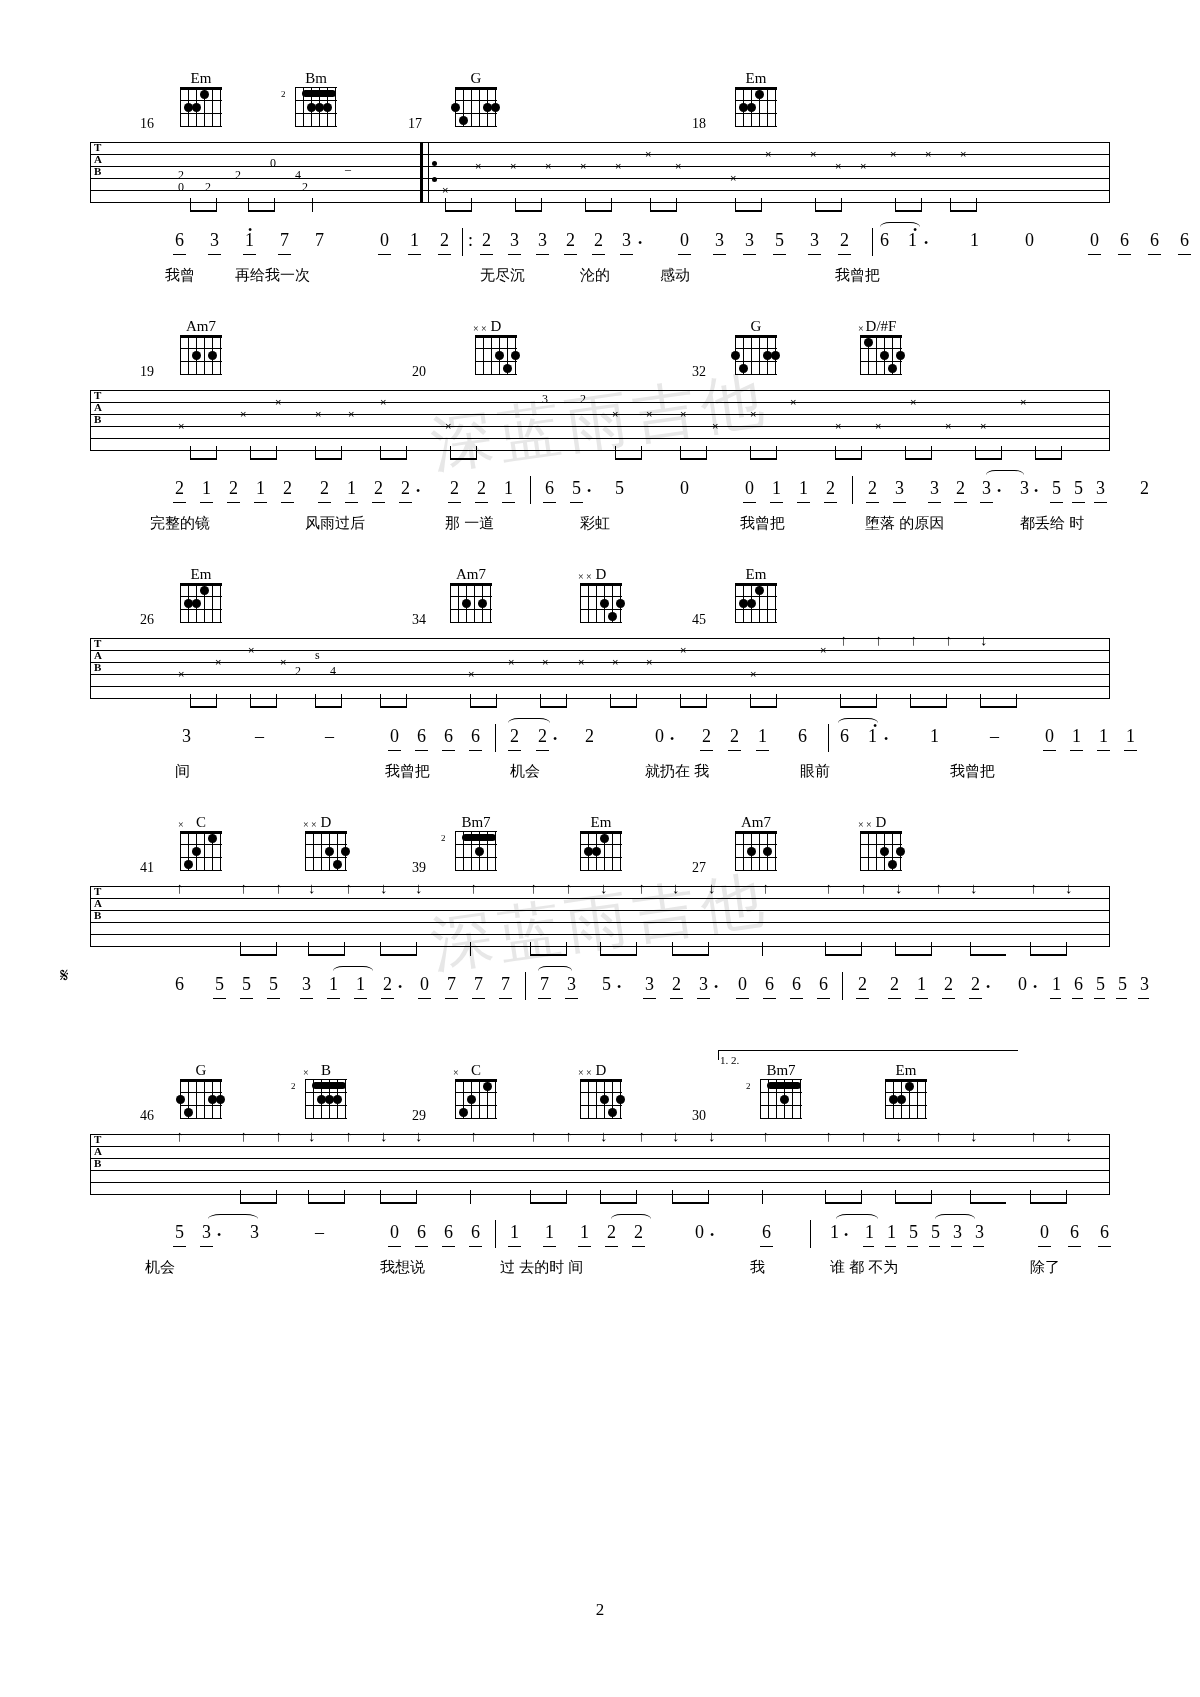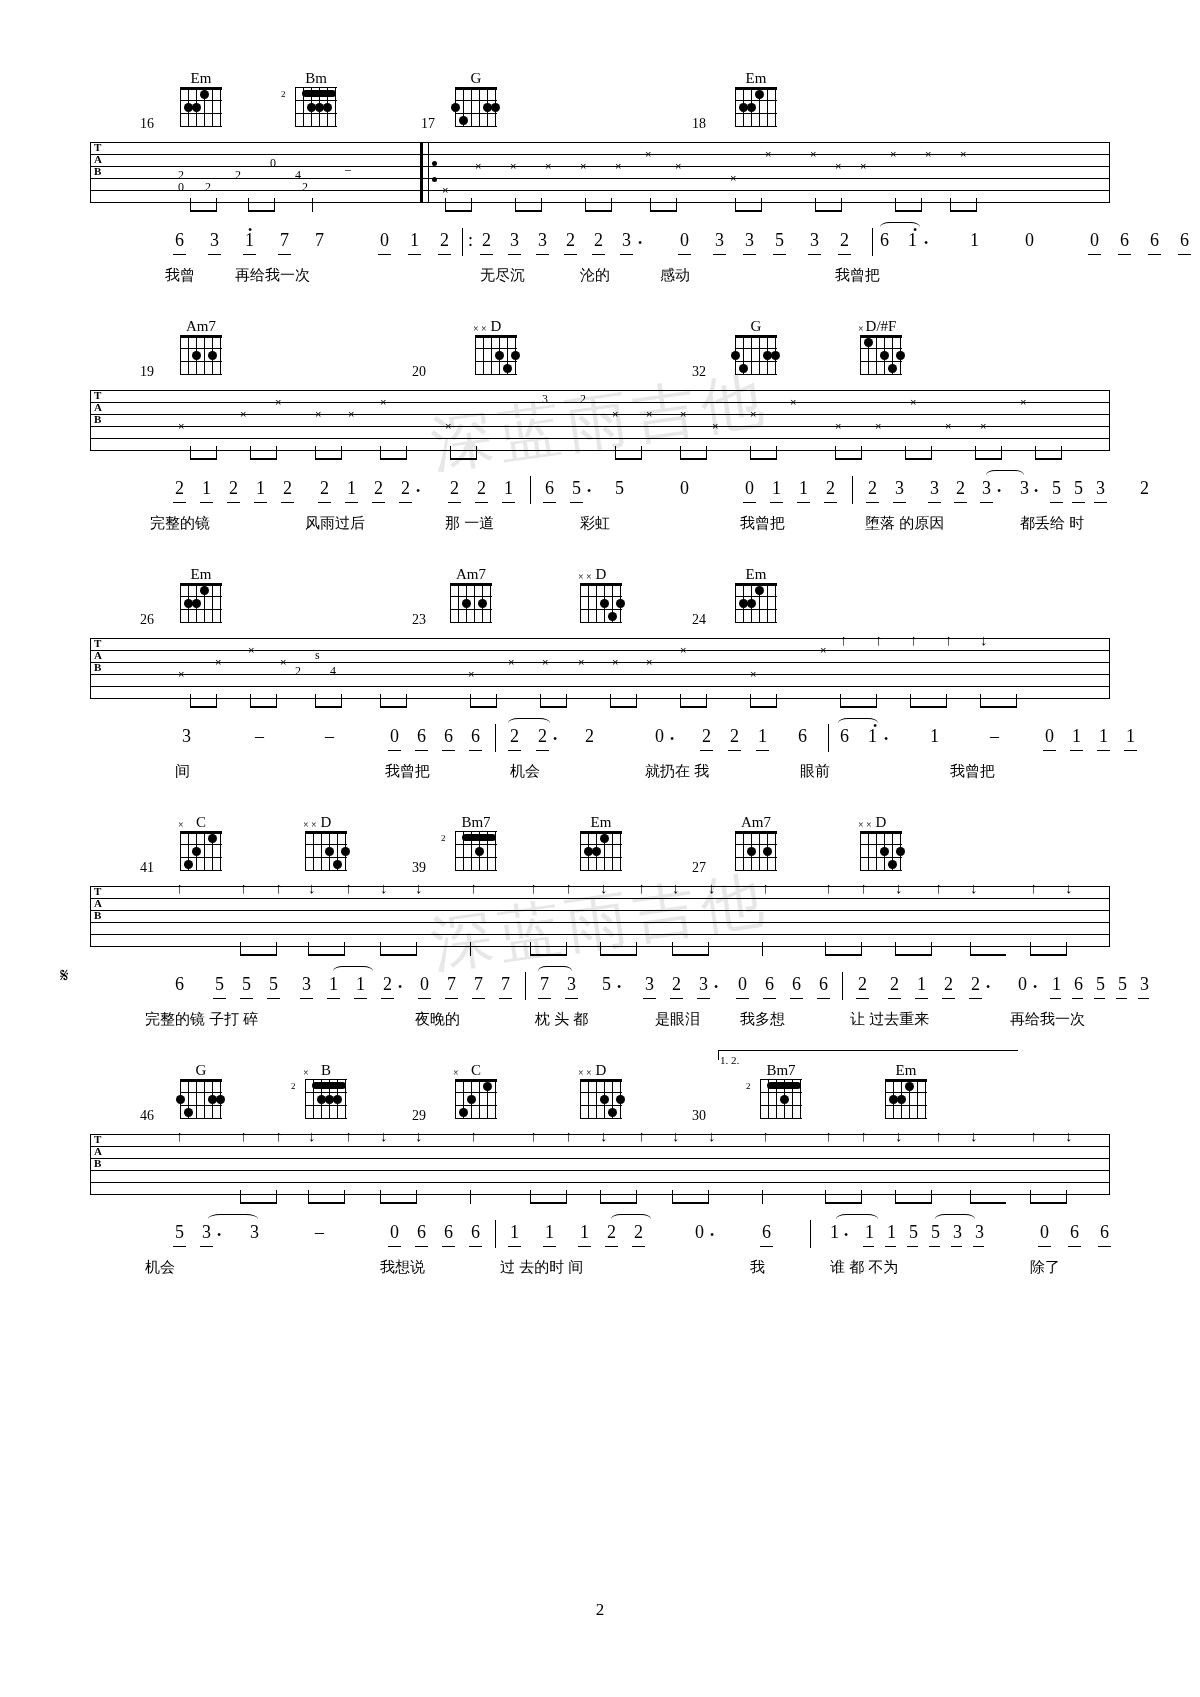--- a/index.html
+++ b/index.html
@@ -129,21 +129,21 @@
             <div class="vline" style="left:21px;"></div>
             <div class="vline" style="left:29px;"></div>
             <div class="vline" style="left:37px;"></div>
             <div class="vline" style="left:45px;"></div>
           <div class="dot" style="left:9px;top:16px;"></div>
             <div class="dot" style="left:17px;top:16px;"></div>
             <div class="dot" style="left:25px;top:3px;"></div>
         </div>
       </div>
       <div class="measnum" style="left:140px;top:46px;">16</div>
-      <div class="measnum" style="left:421px;top:46px;">17</div>
+      <div class="measnum" style="left:408px;top:46px;">17</div>
       <div class="measnum" style="left:692px;top:46px;">18</div>
     </div>
 
     <div class="staffwrap" style="top:72px;">
       <div class="staff">
         <div class="sl" style="top:0;"></div>
           <div class="sl" style="top:12px;"></div>
           <div class="sl" style="top:24px;"></div>
           <div class="sl" style="top:36px;"></div>
           <div class="sl" style="top:48px;"></div>
@@ -591,22 +591,22 @@
             <div class="vline" style="left:21px;"></div>
             <div class="vline" style="left:29px;"></div>
             <div class="vline" style="left:37px;"></div>
             <div class="vline" style="left:45px;"></div>
           <div class="dot" style="left:9px;top:16px;"></div>
             <div class="dot" style="left:17px;top:16px;"></div>
             <div class="dot" style="left:25px;top:3px;"></div>
         </div>
       </div>
       <div class="measnum" style="left:140px;top:46px;">26</div>
-      <div class="measnum" style="left:412px;top:46px;">23</div>
-      <div class="measnum" style="left:692px;top:46px;">24</div>
+      <div class="measnum" style="left:412px;top:46px;">34</div>
+      <div class="measnum" style="left:692px;top:46px;">45</div>
     </div>
 
     <div class="staffwrap" style="top:72px;">
       <div class="staff">
         <div class="sl" style="top:0;"></div>
           <div class="sl" style="top:12px;"></div>
           <div class="sl" style="top:24px;"></div>
           <div class="sl" style="top:36px;"></div>
           <div class="sl" style="top:48px;"></div>
           <div class="sl" style="top:60px;"></div>
@@ -990,29 +990,20 @@
       <div class="mnote" style="left:984px;">6</div>
         <div class="mline" style="left:982px;top:24px;width:11px;"></div>
       <div class="mnote" style="left:1006px;">5</div>
         <div class="mline" style="left:1004px;top:24px;width:11px;"></div>
       <div class="mnote" style="left:1028px;">5</div>
         <div class="mline" style="left:1026px;top:24px;width:11px;"></div>
       <div class="mnote" style="left:1050px;">3</div>
         <div class="mline" style="left:1048px;top:24px;width:11px;"></div>
     </div>
 
-    <div class="lyrics" style="top:196px;">
-      <div class="ly" style="left:55px;">完整的镜 子打 碎</div>
-      <div class="ly" style="left:325px;">夜晚的</div>
-      <div class="ly" style="left:445px;">枕 头 都</div>
-      <div class="ly" style="left:565px;">是眼泪</div>
-      <div class="ly" style="left:650px;">我多想</div>
-      <div class="ly" style="left:760px;">让 过去重来</div>
-      <div class="ly" style="left:920px;">再给我一次</div>
-    </div>
   </div>
 
   <div class="system" style="top:1062px;">
     <div class="chordrow">
       <div class="chord" style="left:170px;">
         <div class="nm">G</div>
         <div class="grid">
             <div class="nut"></div>
           <div class="hline" style="top:13px;"></div>
             <div class="hline" style="top:26px;"></div>

